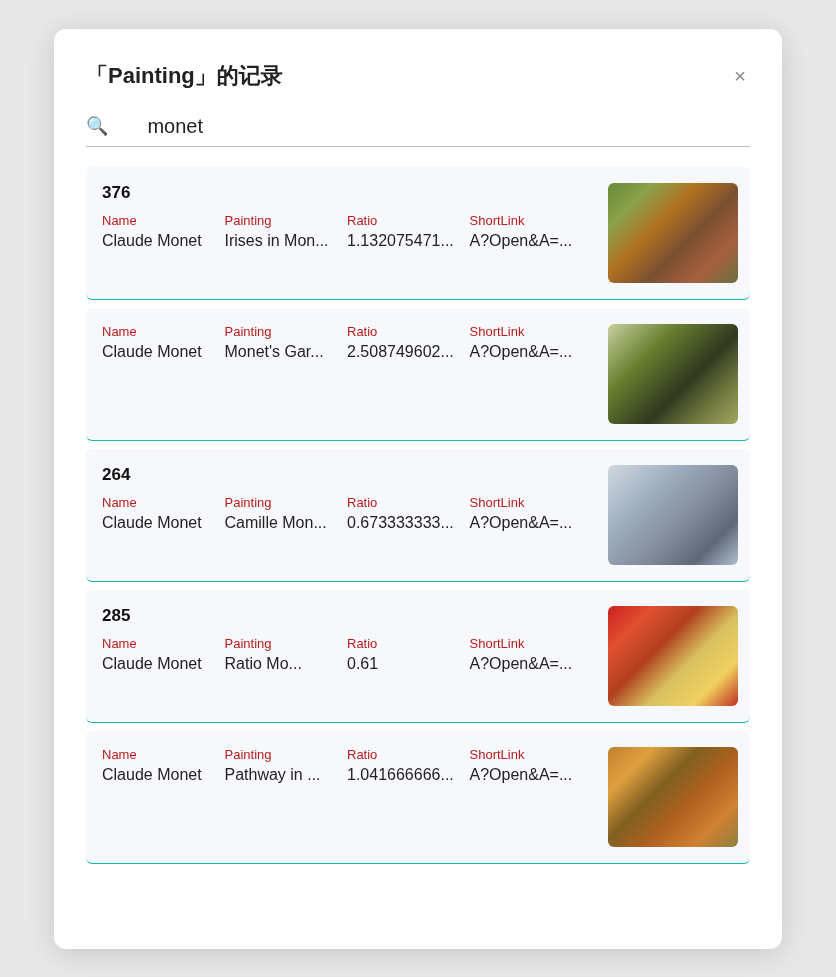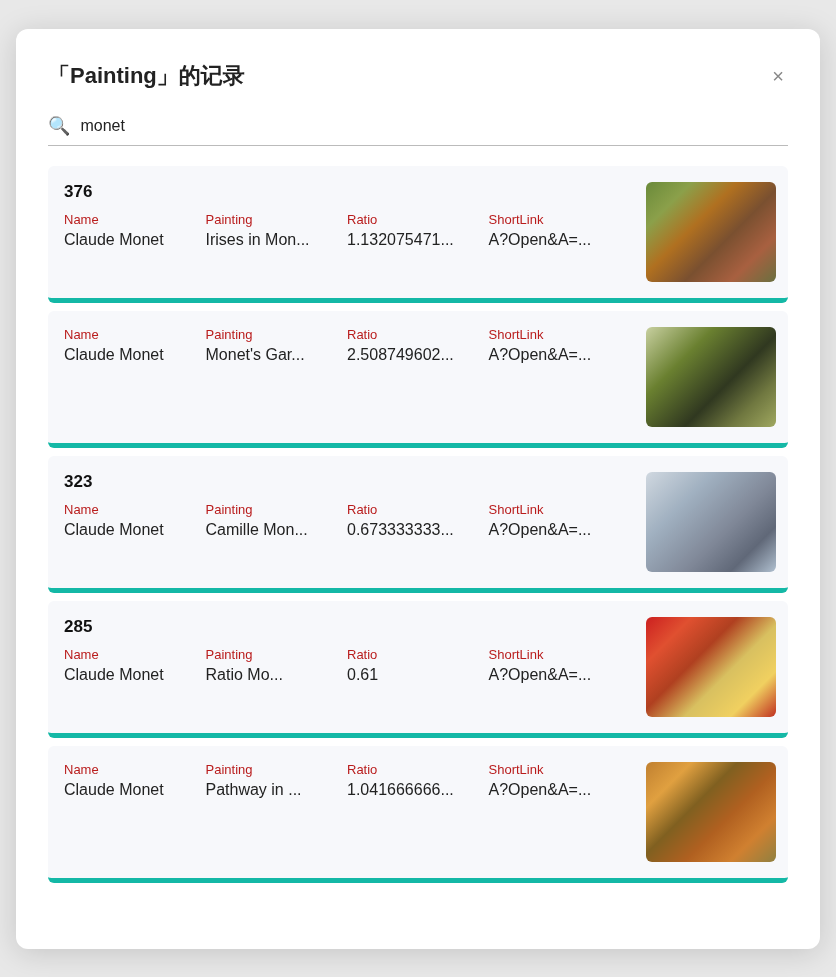--- a/index.html
+++ b/index.html
@@ -7,21 +7,21 @@
       background: #e8e8e8;
       display: flex;
       justify-content: center;
       align-items: center;
       min-height: 977px;
       font-family: -apple-system, BlinkMacSystemFont, "Segoe UI", sans-serif;
     }
     .modal {
       background: #fff;
       border-radius: 12px;
-      width: 804px;
+      width: 728px;
       min-height: 920px;
       padding: 32px 32px 32px 32px;
       box-shadow: 0 4px 30px rgba(0,0,0,0.15);
       position: relative;
     }
     .modal-header {
       display: flex;
       justify-content: space-between;
       align-items: center;
       margin-bottom: 24px;
@@ -48,35 +48,36 @@
       margin-bottom: 20px;
     }
     .search-icon-wrap {
       color: #8b5cf6;
       font-size: 18px;
       margin-right: 10px;
     }
     .search-input {
       border: none;
       outline: none;
-      font-size: 16px;
+      font-size: 20px;
       color: #222;
       width: 100%;
       background: transparent;
+      margin-left: 29px;
     }
     .records-list {
       display: flex;
       flex-direction: column;
       gap: 0;
     }
     .record-item {
       display: flex;
       align-items: stretch;
       padding: 18px 0;
-      border-bottom: 5px solid #14b8a6;
+      border-bottom: 1px solid #14b8a6;
       background: #f7f8fb;
       margin-bottom: 8px;
       border-radius: 6px;
       padding: 16px 12px 16px 16px;
       justify-content: center;
     }
     .record-content {
       flex: 1;
     }
     .record-id {
@@ -161,21 +162,21 @@
         <span class="field-value">Claude Monet</span>
         <span class="field-value">Monet's Gar...</span>
         <span class="field-value">2.508749602...</span>
         <span class="field-value">A?Open&amp;A=...</span>
       </div>
     </div>
     <div class="record-image img-2"></div>
   </div>
       <div class="record-item">
     <div class="record-content">
-      <div class="record-id">323</div>
+      <div class="record-id">264</div>
       <div class="record-fields">
         <span class="field-label">Name</span>
         <span class="field-label">Painting</span>
         <span class="field-label">Ratio</span>
         <span class="field-label">ShortLink</span>
         <span class="field-value">Claude Monet</span>
         <span class="field-value">Camille Mon...</span>
         <span class="field-value">0.673333333...</span>
         <span class="field-value">A?Open&amp;A=...</span>
       </div>

